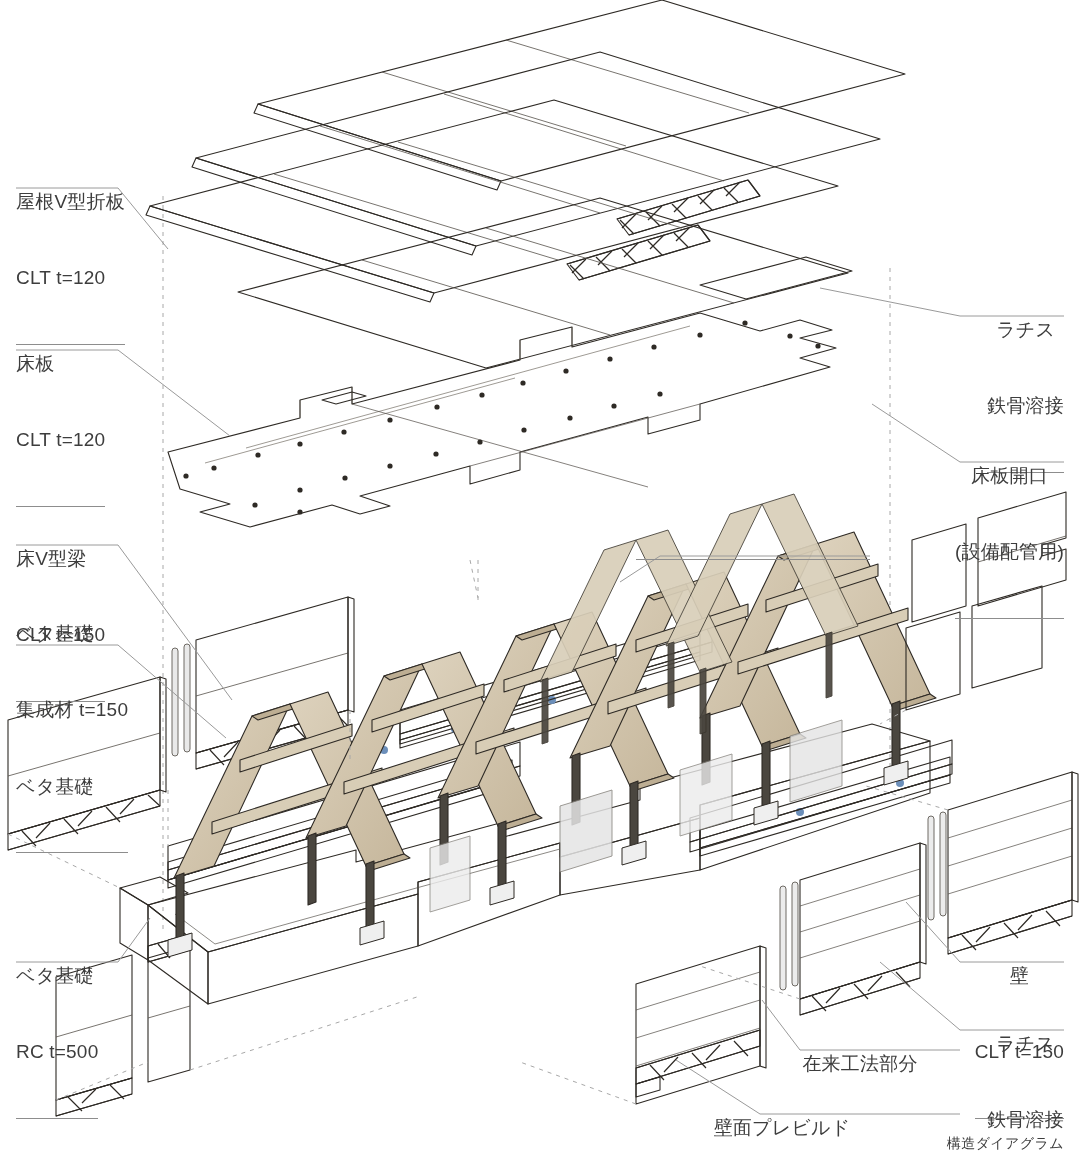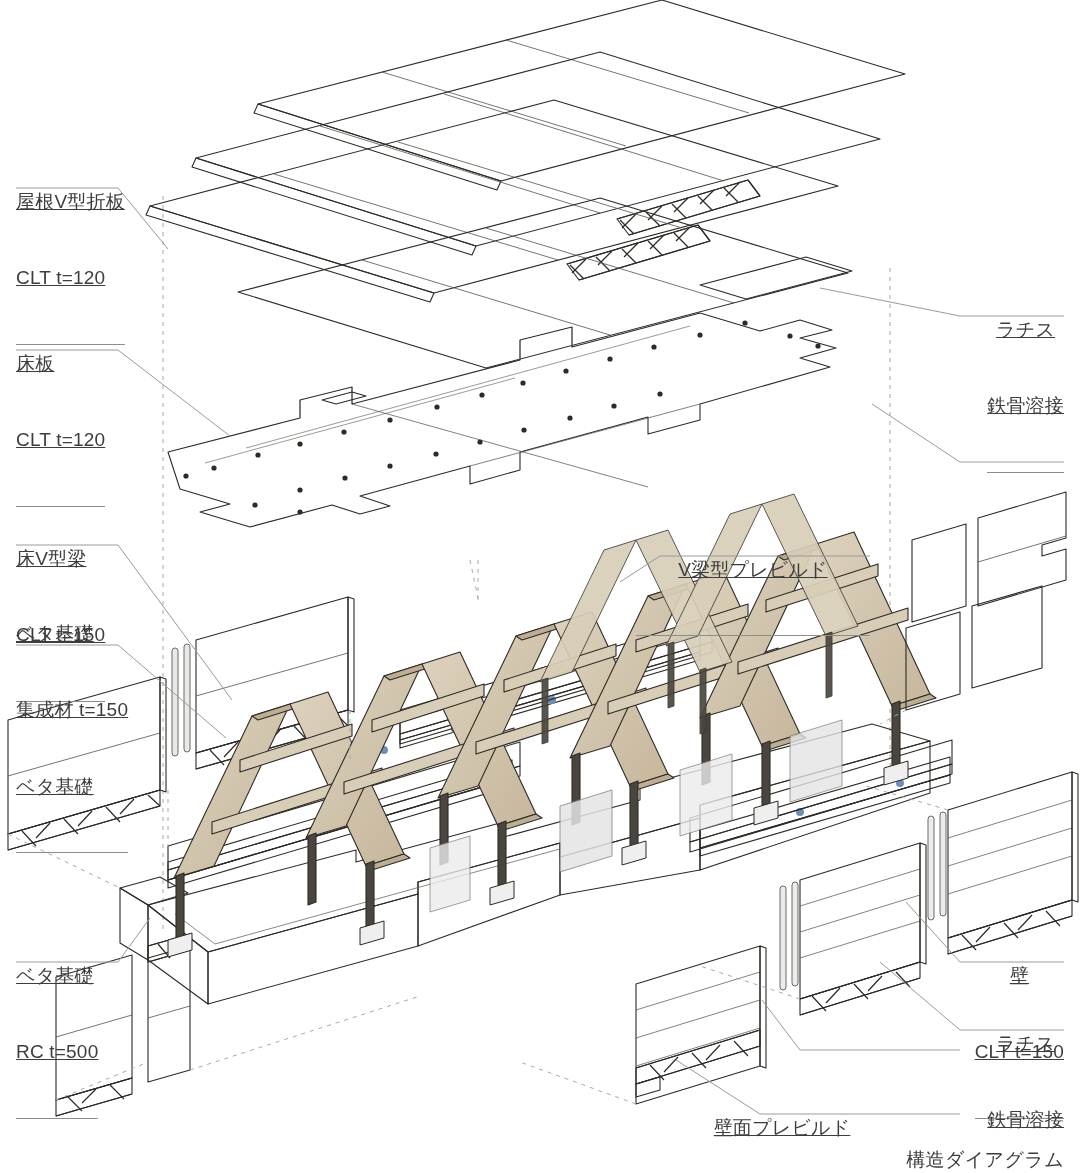--- a/index.html
+++ b/index.html
@@ -9,25 +9,25 @@
     font-family:"Liberation Sans","DejaVu Sans",sans-serif;
     color:#3a3a3a;
   }
   #stage{position:absolute;inset:0;}
   svg.layer{position:absolute;left:0;top:0;width:1080px;height:1173px;overflow:visible;}
 
   
   .callout{position:absolute;font-size:19px;line-height:1.34;color:#3d3d3d;white-space:pre;letter-spacing:.2px;}
   .callout.left{text-align:left;}
   .callout.right{text-align:center;}
-  .callout .ln{display:block;text-decoration:underline;}
+  .callout .ln{display:block;}
   .callout .rule{display:block;height:0;border-bottom:1px solid #8d8d8d;margin-top:2px;}
 
   .caption{
-    position:absolute;right:16px;bottom:0;font-size:19px;color:#3d3d3d;letter-spacing:.4px;margin-top:28px;
+    position:absolute;right:16px;bottom:20px;font-size:14px;color:#3d3d3d;letter-spacing:.4px;margin-top:28px;
   }
 
   
   .ln-thin{fill:none;stroke:#9a9a9a;stroke-width:1;}
   .ln-dash{fill:none;stroke:#a8a8a8;stroke-width:1;stroke-dasharray:4 5;}
   .edge{fill:none;stroke:#2e2a25;stroke-width:1.1;stroke-linejoin:round;}
   .edge-soft{fill:none;stroke:#55504a;stroke-width:.8;}
   .grain{stroke:#a89172;stroke-width:.55;opacity:.5;}
   .grain2{stroke:#9a8463;stroke-width:.5;opacity:.38;}
   .ygrain{stroke:#b9ad5c;stroke-width:.6;opacity:.55;}
@@ -521,38 +521,43 @@
     <span class="ln">RC t=500</span>
     <span class="rule"></span>
   </div>
 
   <div class="callout right" style="right:16px;top:266px;">
     <span class="ln">ラチス</span>
     <span class="ln">鉄骨溶接</span>
     <span class="rule"></span>
   </div>
 
+  <div class="callout right" style="right:16px;top:412px;">
+    <span class="ln">床板開口</span>
+    <span class="ln">(設備配管用)</span>
+    <span class="rule"></span>
+  </div>
 
   <div class="callout right" style="left:636px;width:234px;top:506px;">
-    <span class="ln">V梁型プレビルド</span>
     <span class="rule"></span>
   </div>
 
   <div class="callout right" style="right:16px;top:912px;">
     <span class="ln">壁</span>
     <span class="ln">CLT t=150</span>
     <span class="rule"></span>
   </div>
 
   <div class="callout right" style="right:16px;top:980px;">
     <span class="ln">ラチス</span>
     <span class="ln">鉄骨溶接</span>
   </div>
 
   <div class="callout right" style="left:760px;width:200px;top:1000px;">
+    <span class="ln">在来工法部分</span>
     
   </div>
 
   <div class="callout right" style="left:604px;width:356px;top:1064px;">
     <span class="ln">壁面プレビルド</span>
     
     
   </div>
 
   <div class="caption">構造ダイアグラム</div>

